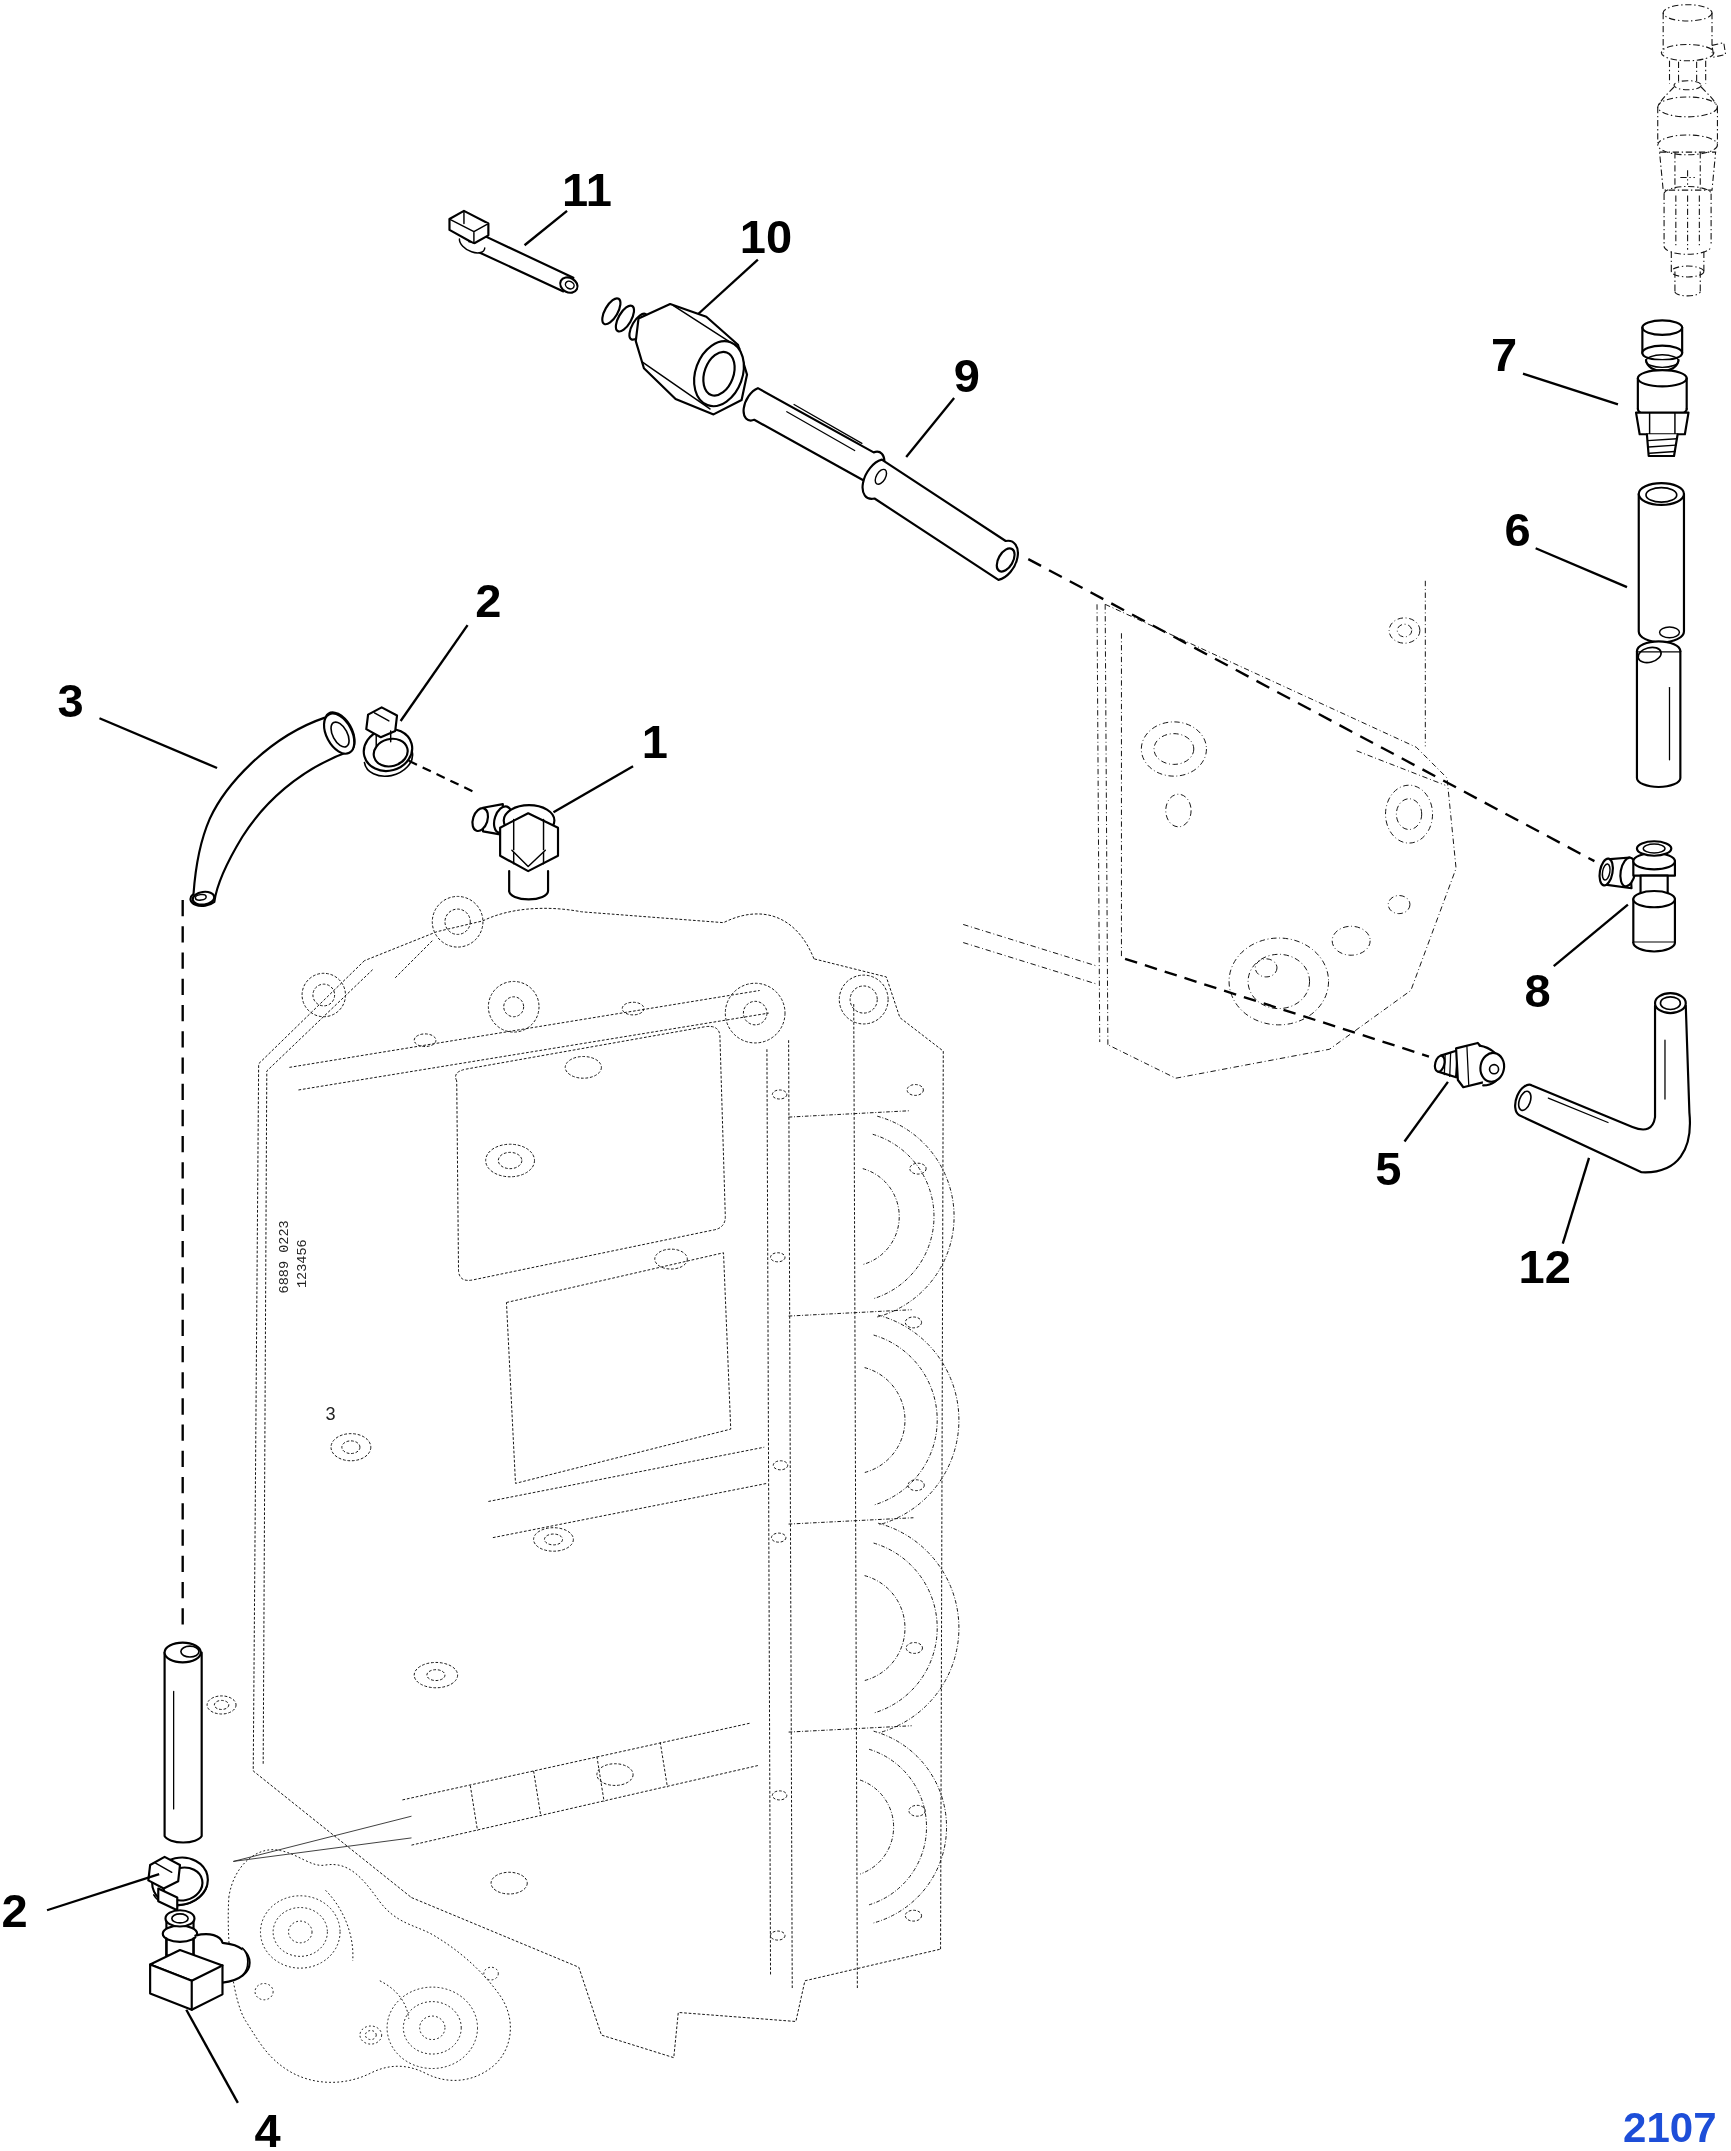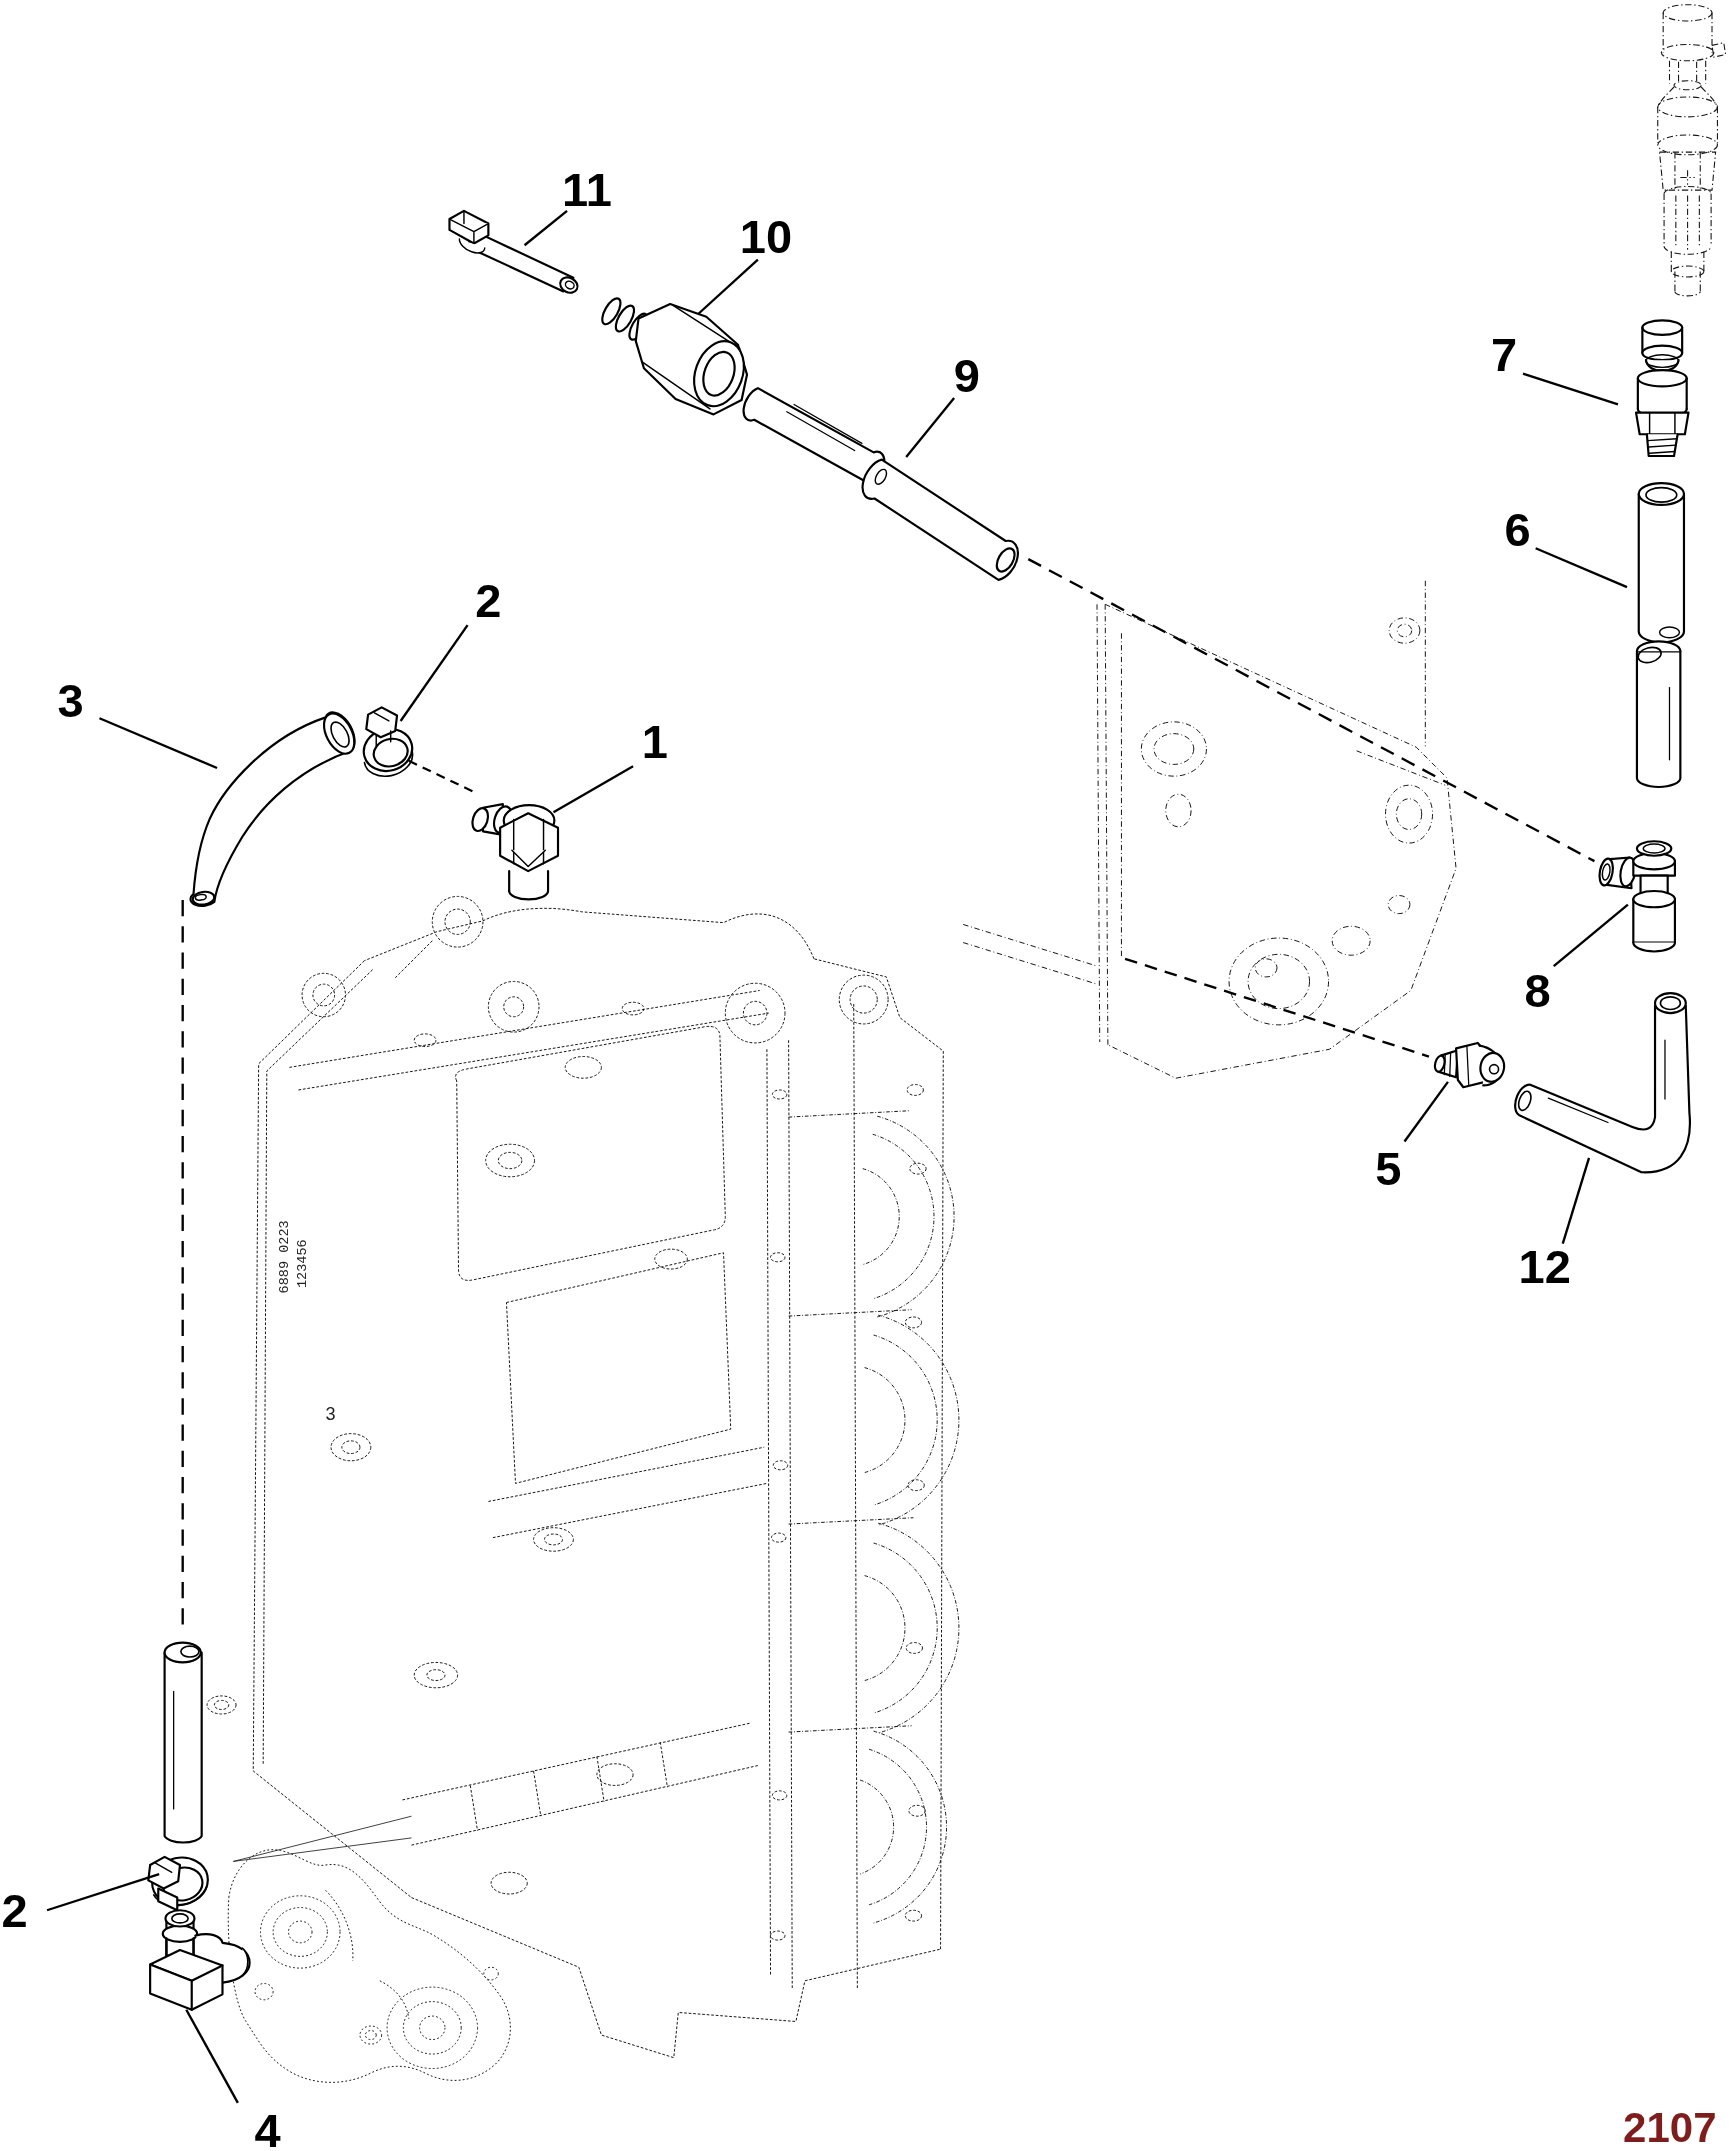--- a/index.html
+++ b/index.html
@@ -12,21 +12,21 @@
     font-size:192px;font-weight:400;letter-spacing:1.8px;
     color:#e9e9e9;white-space:nowrap;user-select:none;
   }
   svg.artwork{position:absolute;left:0;top:0;}
   .footer-site{
     position:absolute;left:962px;top:1997px;
     font-size:80px;font-weight:400;color:#3d3d3d;letter-spacing:0px;white-space:nowrap;
   }
   .footer-num{
     position:absolute;right:14.5px;top:2104px;
-    font-size:42px;font-weight:700;color:#7f1d1d;
+    font-size:42px;font-weight:700;color:#1d4ed8;
   }
   .callout{font-family:"Liberation Sans",sans-serif;font-weight:700;font-size:52px;fill:#000;}
   .stamp{font-family:"Liberation Mono","DejaVu Sans Mono",monospace;font-size:15px;fill:#222;}
   .castmark{font-family:"Liberation Sans",sans-serif;font-size:20px;fill:#222;}
 </style>
 </head>
 <body>
 
 <div class="canvas">
 

